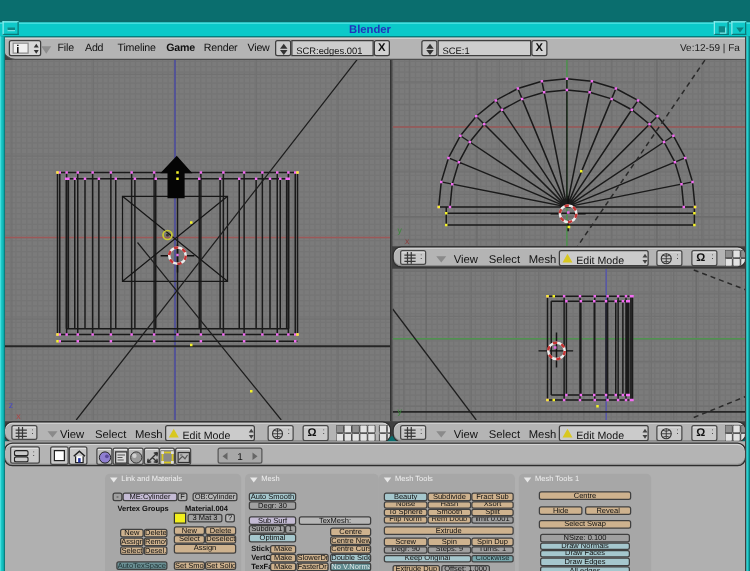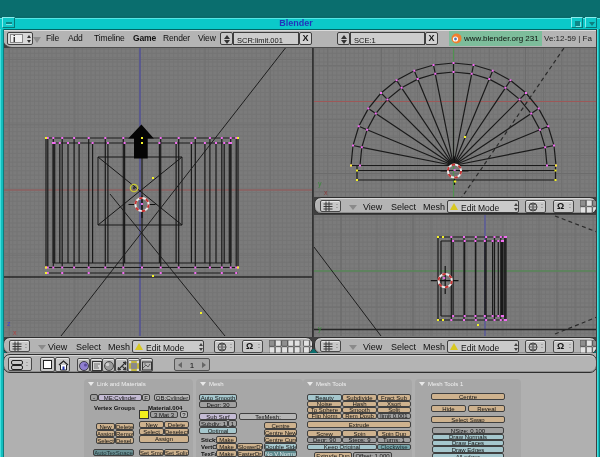--- a/index.html
+++ b/index.html
@@ -49,37 +49,28 @@
       <div class="mtxt" style="left:43px;top:3px;">File</div>
       <div class="mtxt" style="left:65px;top:3px;">Add</div>
       <div class="mtxt" style="left:91px;top:3px;">Timeline</div>
       <div class="mtxt" style="left:130px;top:3px;font-weight:bold;">Game</div>
       <div class="mtxt" style="left:160px;top:3px;">Render</div>
       <div class="mtxt" style="left:195px;top:3px;">View</div>
       <div class="abs" style="left:217px;top:2px;width:13px;height:13px;background:#c9c9c9;border:1px solid #3e3e3e;border-radius:2px;">
 <div class="abs" style="left:3px;top:2px;width:0;height:0;border-left:3px solid transparent;border-right:3px solid transparent;border-bottom:4px solid #333;"></div>
 <div class="abs" style="left:3px;top:7px;width:0;height:0;border-left:3px solid transparent;border-right:3px solid transparent;border-top:4px solid #333;"></div>
       </div>
-      <div class="abs" style="left:230px;top:2px;width:66px;height:13px;background:#cdcdcd;border:1px solid #3e3e3e;font-size:7.5px;color:#111;padding:2.5px 0 0 3px;">SCR:limit.001</div>
+      <div class="abs" style="left:230px;top:2px;width:66px;height:13px;background:#cdcdcd;border:1px solid #3e3e3e;font-size:7.5px;color:#111;padding:2.5px 0 0 3px;">SCR:edges.001</div>
       <div class="abs" style="left:296px;top:2px;width:13px;height:13px;background:#d2d2d2;border:1px solid #3e3e3e;border-radius:2px;font-size:9px;font-weight:bold;color:#111;text-align:center;line-height:11px;">X</div>
       <div class="abs" style="left:334px;top:2px;width:13px;height:13px;background:#c9c9c9;border:1px solid #3e3e3e;border-radius:2px;">
 <div class="abs" style="left:3px;top:2px;width:0;height:0;border-left:3px solid transparent;border-right:3px solid transparent;border-bottom:4px solid #333;"></div>
 <div class="abs" style="left:3px;top:7px;width:0;height:0;border-left:3px solid transparent;border-right:3px solid transparent;border-top:4px solid #333;"></div>
       </div>
       <div class="abs" style="left:347px;top:2px;width:75px;height:13px;background:#cdcdcd;border:1px solid #3e3e3e;font-size:7.5px;color:#111;padding:2.5px 0 0 3px;">SCE:1</div>
       <div class="abs" style="left:422px;top:2px;width:13px;height:13px;background:#d2d2d2;border:1px solid #3e3e3e;border-radius:2px;font-size:9px;font-weight:bold;color:#111;text-align:center;line-height:11px;">X</div>
-      <div class="abs" style="left:446px;top:1px;width:93px;height:15px;background:#7dbd9b;">
-<svg class="abs" style="left:2px;top:2px;" width="11" height="11" viewBox="0 0 11 11">
-          <circle cx="5.5" cy="5.5" r="5" fill="#f07f2f"></circle>
-          <circle cx="4.5" cy="6" r="2.6" fill="#fff"></circle>
-          <circle cx="4.5" cy="6" r="1.4" fill="#5577aa"></circle>
-          <path d="M6 1 L10.5 3 L7 5 Z" fill="#f07f2f"></path>
-        </svg>
-<div class="abs" style="left:15px;top:3px;font-size:8px;color:#0d120d;white-space:nowrap;">www.blender.org 231</div>
-</div>
       <div class="abs" style="left:541px;top:4px;font-size:8px;color:#222;white-space:nowrap;">Ve:12-59 | Fa</div>
     </div>
     <div class="vp" style="left:3px;top:32px;width:310px;height:289px;border-right:1px solid #333;"><svg width="310" height="288" viewBox="0 0 310 288">
         <path d="M1.0 0V288 M5.3 0V288 M9.7 0V288 M14.0 0V288 M18.4 0V288 M22.8 0V288 M27.1 0V288 M31.5 0V288 M35.8 0V288 M40.2 0V288 M44.5 0V288 M48.9 0V288 M53.2 0V288 M57.6 0V288 M61.9 0V288 M66.3 0V288 M70.6 0V288 M75.0 0V288 M79.3 0V288 M83.6 0V288 M88.0 0V288 M92.3 0V288 M96.7 0V288 M101.0 0V288 M105.4 0V288 M109.7 0V288 M114.1 0V288 M118.4 0V288 M122.8 0V288 M127.1 0V288 M131.5 0V288 M135.8 0V288 M140.2 0V288 M144.5 0V288 M148.9 0V288 M153.2 0V288 M157.6 0V288 M161.9 0V288 M166.3 0V288 M170.6 0V288 M175.0 0V288 M179.3 0V288 M183.7 0V288 M188.0 0V288 M192.4 0V288 M196.7 0V288 M201.1 0V288 M205.4 0V288 M209.8 0V288 M214.1 0V288 M218.5 0V288 M222.8 0V288 M227.2 0V288 M231.5 0V288 M235.9 0V288 M240.2 0V288 M244.6 0V288 M248.9 0V288 M253.3 0V288 M257.6 0V288 M262.0 0V288 M266.3 0V288 M270.7 0V288 M275.0 0V288 M279.4 0V288 M283.7 0V288 M288.1 0V288 M292.4 0V288 M296.8 0V288 M301.2 0V288 M305.5 0V288 M309.9 0V288 M0 1.0H310 M0 5.3H310 M0 9.7H310 M0 14.0H310 M0 18.4H310 M0 22.8H310 M0 27.1H310 M0 31.5H310 M0 35.8H310 M0 40.2H310 M0 44.5H310 M0 48.9H310 M0 53.2H310 M0 57.6H310 M0 61.9H310 M0 66.3H310 M0 70.6H310 M0 75.0H310 M0 79.3H310 M0 83.6H310 M0 88.0H310 M0 92.3H310 M0 96.7H310 M0 101.0H310 M0 105.4H310 M0 109.7H310 M0 114.1H310 M0 118.4H310 M0 122.8H310 M0 127.1H310 M0 131.5H310 M0 135.8H310 M0 140.2H310 M0 144.5H310 M0 148.9H310 M0 153.2H310 M0 157.6H310 M0 161.9H310 M0 166.3H310 M0 170.6H310 M0 175.0H310 M0 179.3H310 M0 183.7H310 M0 188.0H310 M0 192.4H310 M0 196.7H310 M0 201.1H310 M0 205.4H310 M0 209.8H310 M0 214.1H310 M0 218.5H310 M0 222.8H310 M0 227.2H310 M0 231.5H310 M0 235.9H310 M0 240.2H310 M0 244.6H310 M0 248.9H310 M0 253.3H310 M0 257.6H310 M0 262.0H310 M0 266.3H310 M0 270.7H310 M0 275.0H310 M0 279.4H310 M0 283.7H310" stroke="#757575" stroke-width="1" fill="none"></path>
         <path d="M6.5 0V288 M71.8 0V288 M137 0V288 M202.2 0V288 M267.5 0V288 M0 11.5H310 M0 76.8H310 M0 142H310 M0 207.2H310 M0 272.5H310" stroke="#717171" stroke-width="1" fill="none"></path>
         <path d="M0 142H310" stroke="#9c5858" stroke-width="1.2"></path>
         <path d="M137 0V288" stroke="#4a4aa0" stroke-width="1.2"></path>
         <path d="M43.0 90V219.5 M44.8 90V219.5 M50.3 90V219.5 M59.2 90V219.5 M71.1 90V219.5 M85.7 90V219.5 M102.3 90V219.5 M120.3 90V219.5 M139.0 90V219.5 M157.7 90V219.5 M175.7 90V219.5 M192.3 90V219.5 M206.9 90V219.5 M218.8 90V219.5 M227.7 90V219.5 M233.2 90V219.5 M235.0 90V219.5 M50.0 95V215 M51.7 95V215 M56.8 95V215 M65.0 95V215 M76.1 95V215 M89.6 95V215 M104.9 95V215 M121.6 95V215 M139.0 95V215 M156.4 95V215 M173.1 95V215 M188.4 95V215 M201.9 95V215 M213.0 95V215 M221.2 95V215 M226.3 95V215 M228.0 95V215 M43 90H235 M50 95H228 M50 215H228 M43 219.5H235 M43 225H235" stroke="#1a1a1a" stroke-width="1.2" fill="none"></path>
         <path d="M0 229H310" stroke="#262626" stroke-width="1.5"></path>
         <path d="M95 109H179V177H95Z M95 109 179 177 M179 109 95 177" stroke="#161616" stroke-width="1" fill="none"></path>

